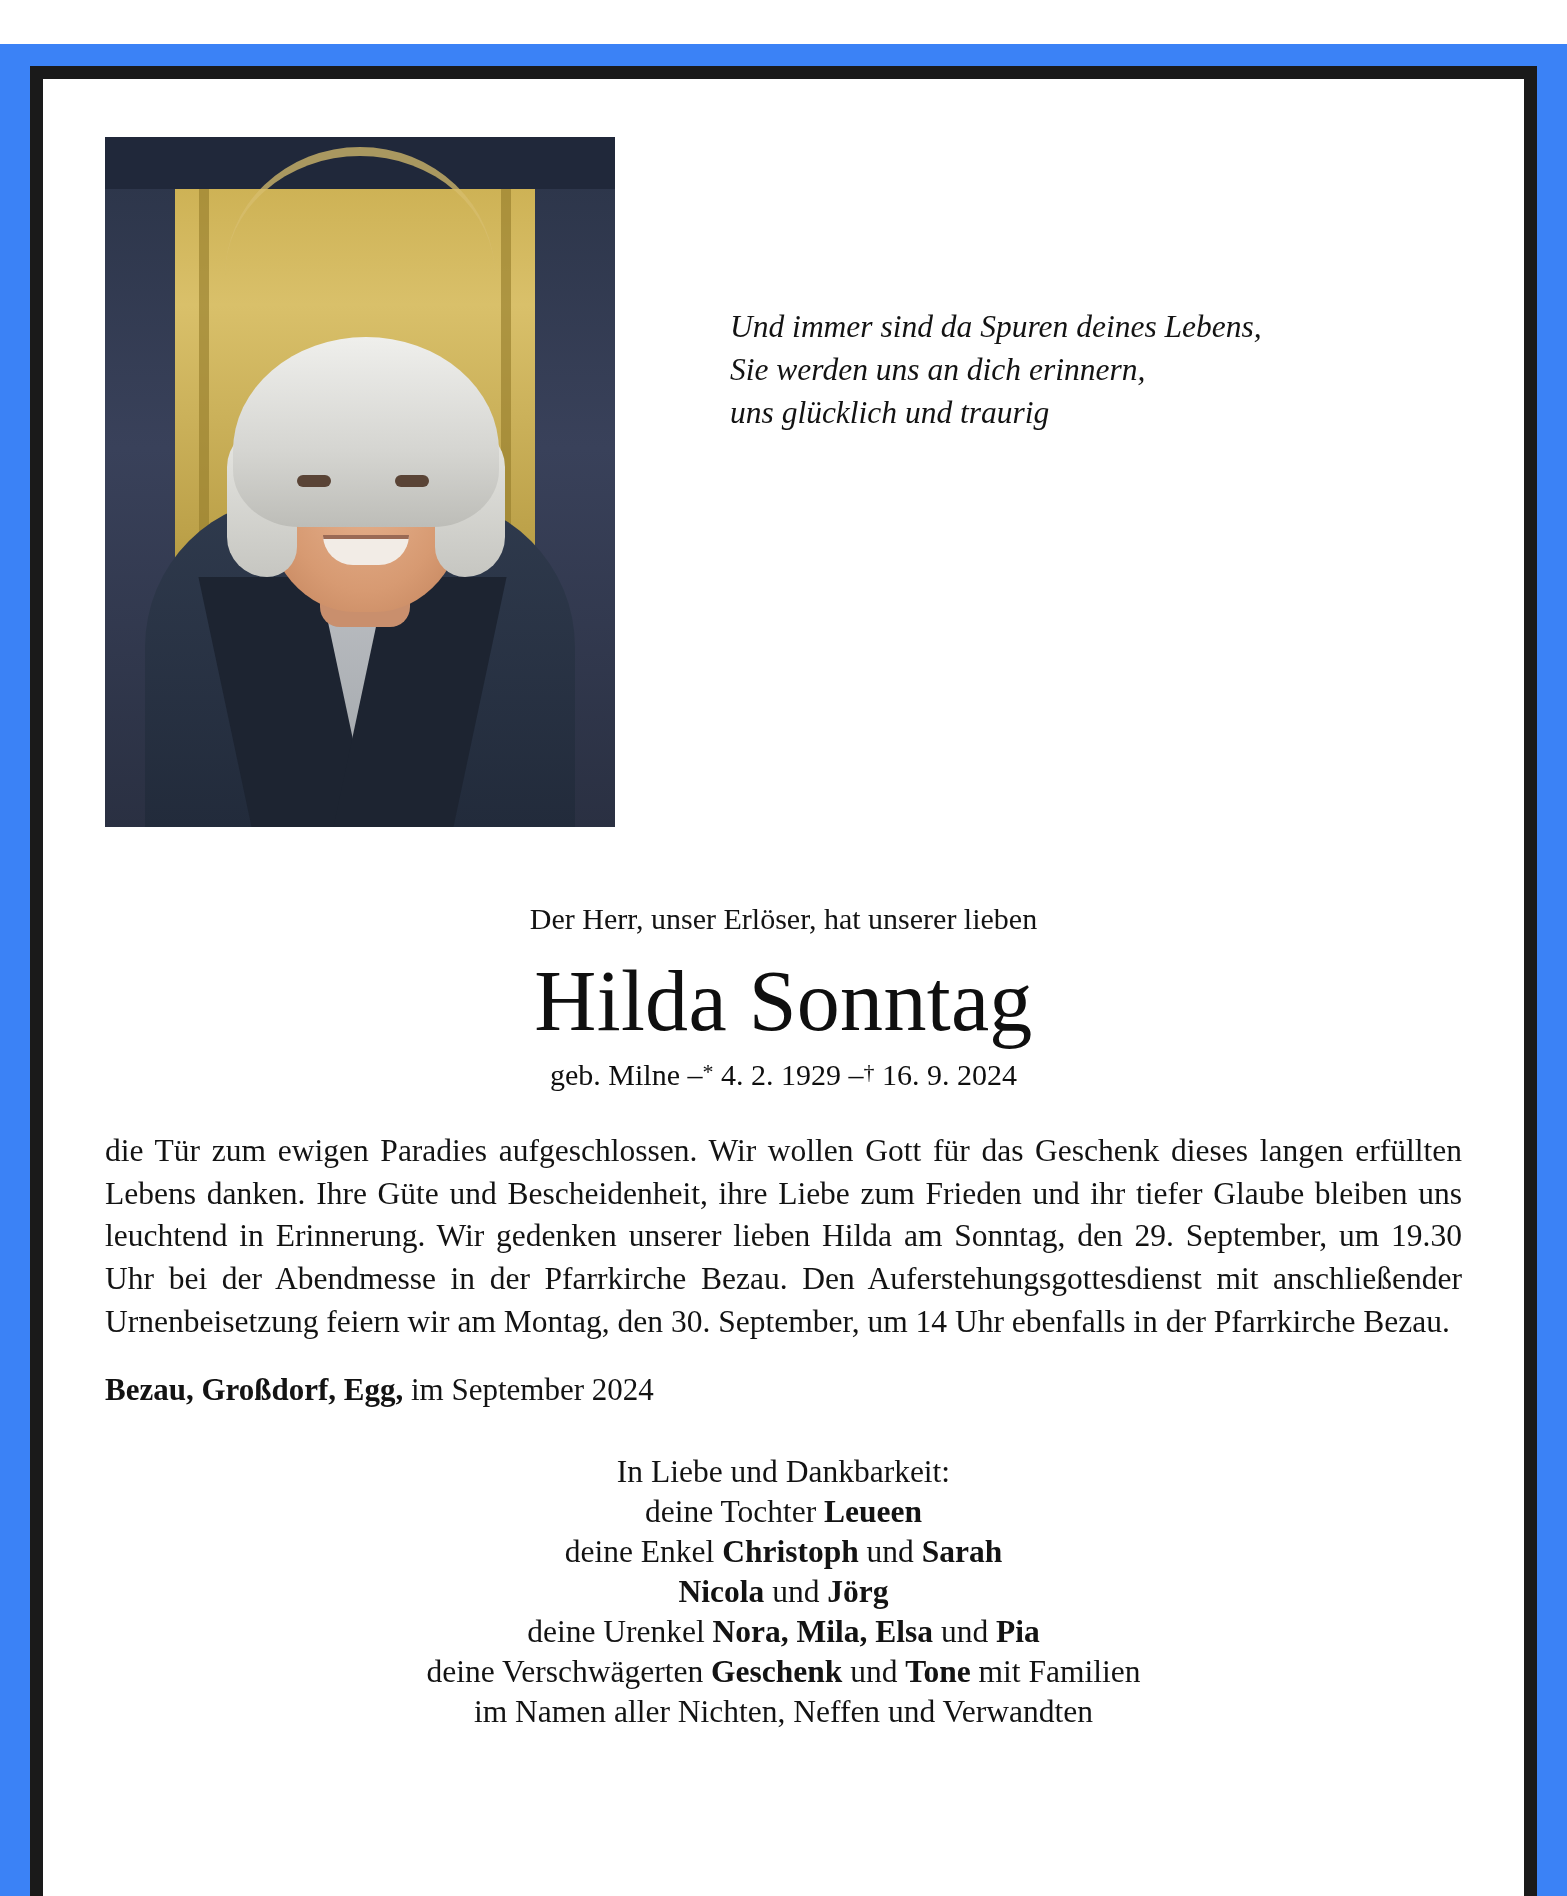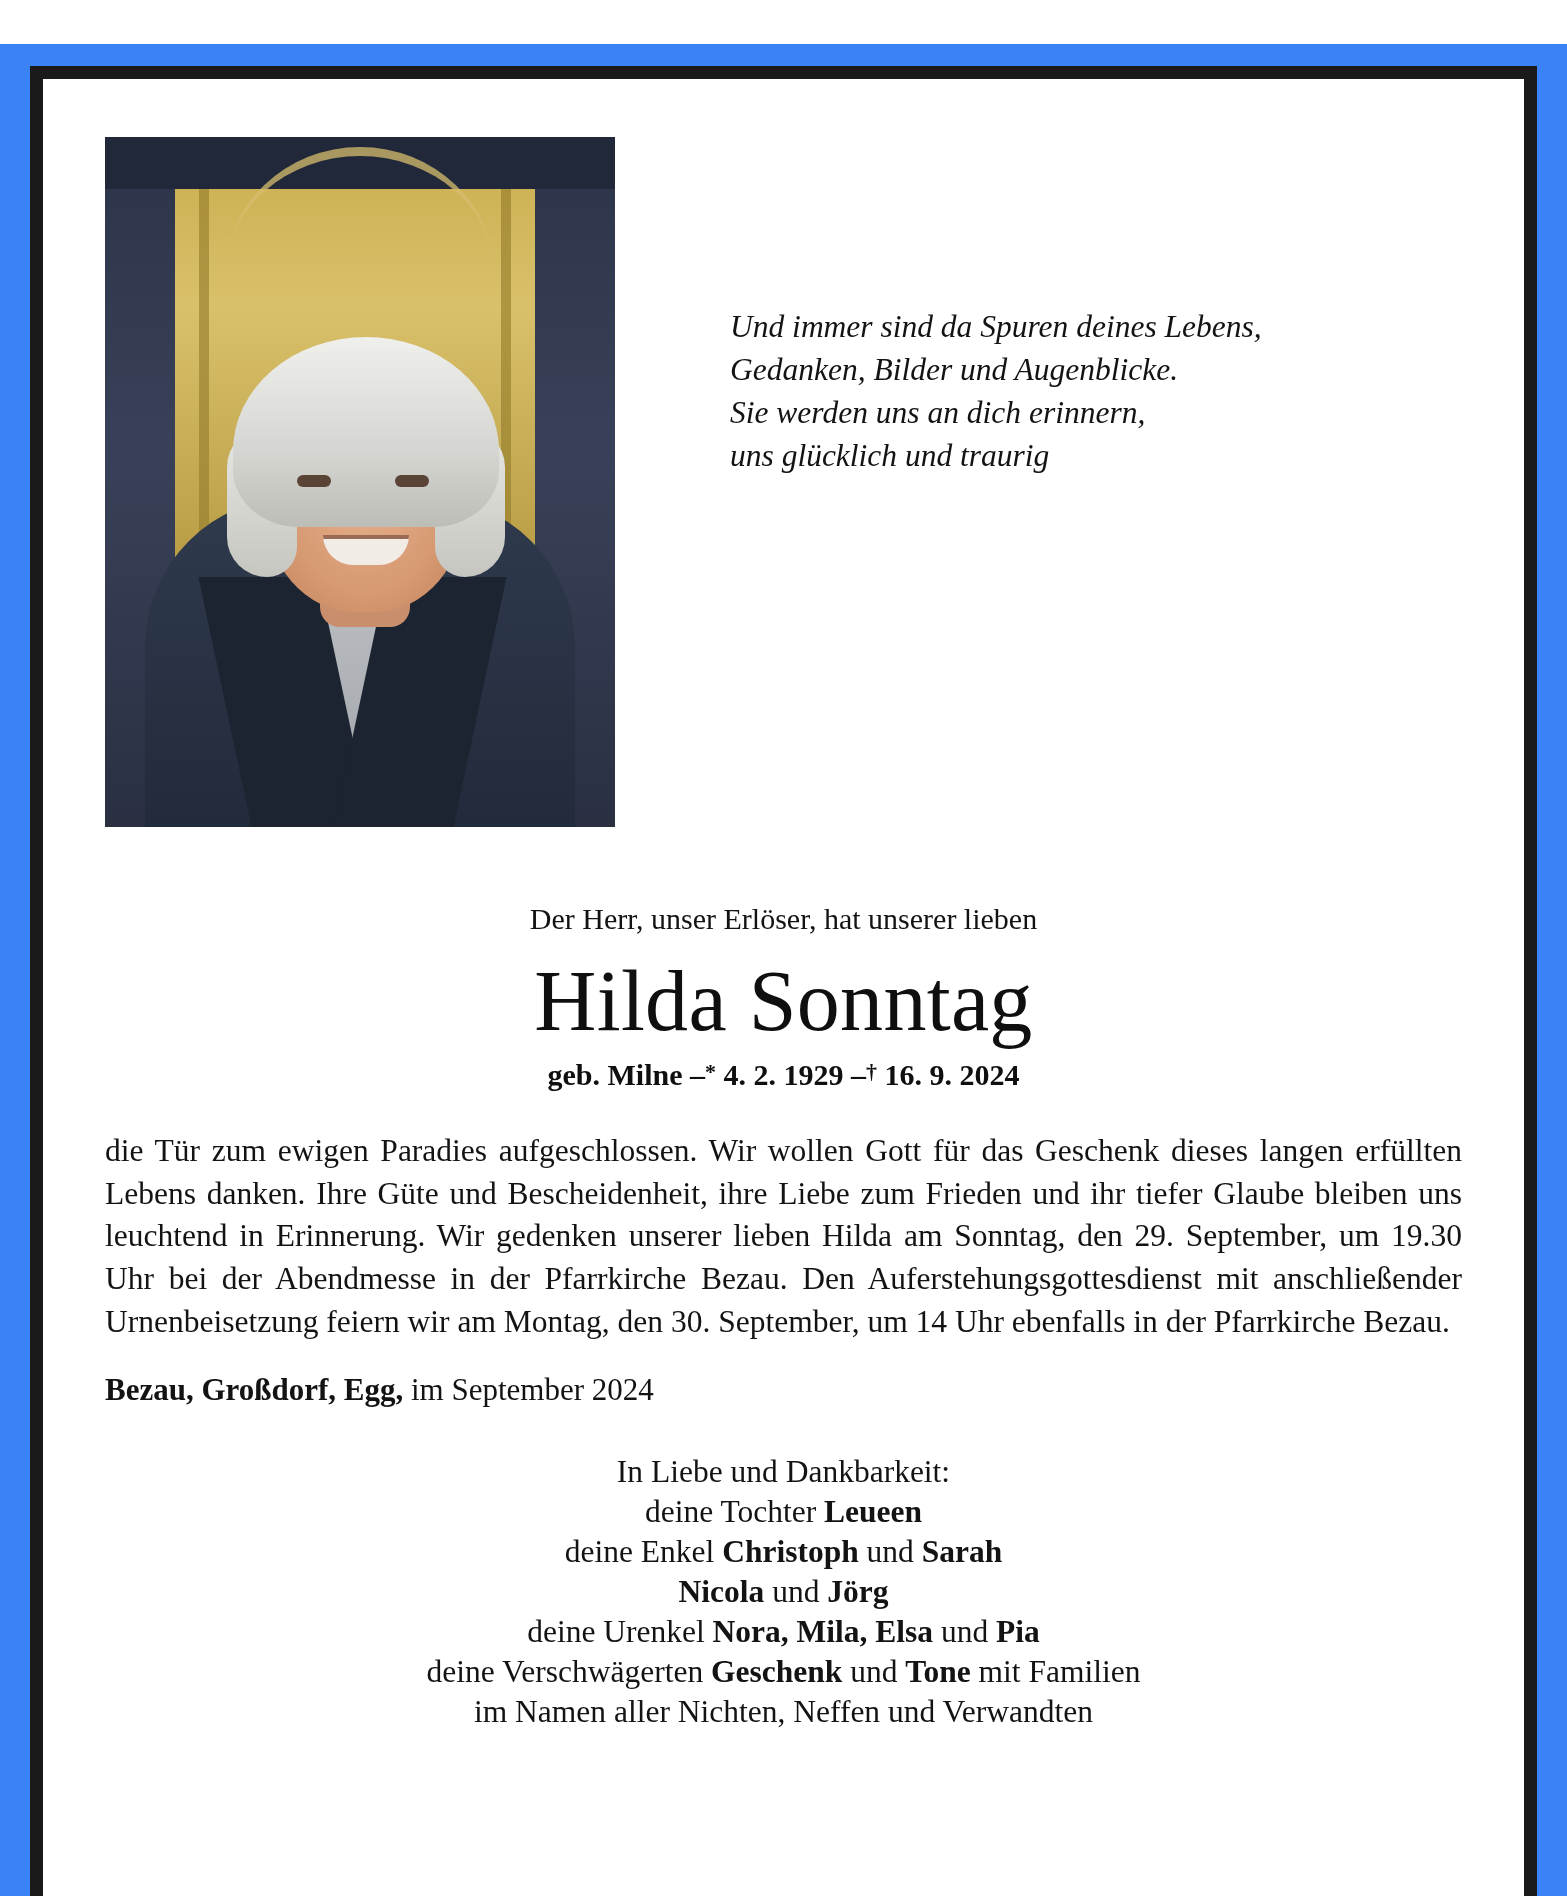--- a/index.html
+++ b/index.html
@@ -160,21 +160,21 @@
     text-align: center;
     font-size: 86px;
     line-height: 1.02;
     margin-top: 22px;
     letter-spacing: 0.3px;
     color: #0f0f0f;
   }
   .dates {
     text-align: center;
     font-size: 30px;
-    font-weight: bold;
+    font-weight: normal;
     margin-top: 12px;
     color: #0f0f0f;
   }
   .dates .sym { font-size: 22px; vertical-align: 6px; }
 
   
   .body-text {
     margin-top: 38px;
     font-size: 31.5px;
     line-height: 1.36;
@@ -225,21 +225,20 @@
             <div class="hairR"></div>
             <div class="hair"></div>
             <div class="eyeL"></div>
             <div class="eyeR"></div>
             <div class="mouth"></div>
           </div>
         </div>
 
         <div class="verse">
           <p>Und immer sind da Spuren deines Lebens,</p>
-          <p>Gedanken, Bilder und Augenblicke.</p>
           <p>Sie werden uns an dich erinnern,</p>
           <p>uns glücklich und traurig</p>
         </div>
       </div>
 
       <div class="lead">Der Herr, unser Erlöser, hat unserer lieben</div>
 
       <div class="name">Hilda Sonntag</div>
 
       <div class="dates">

